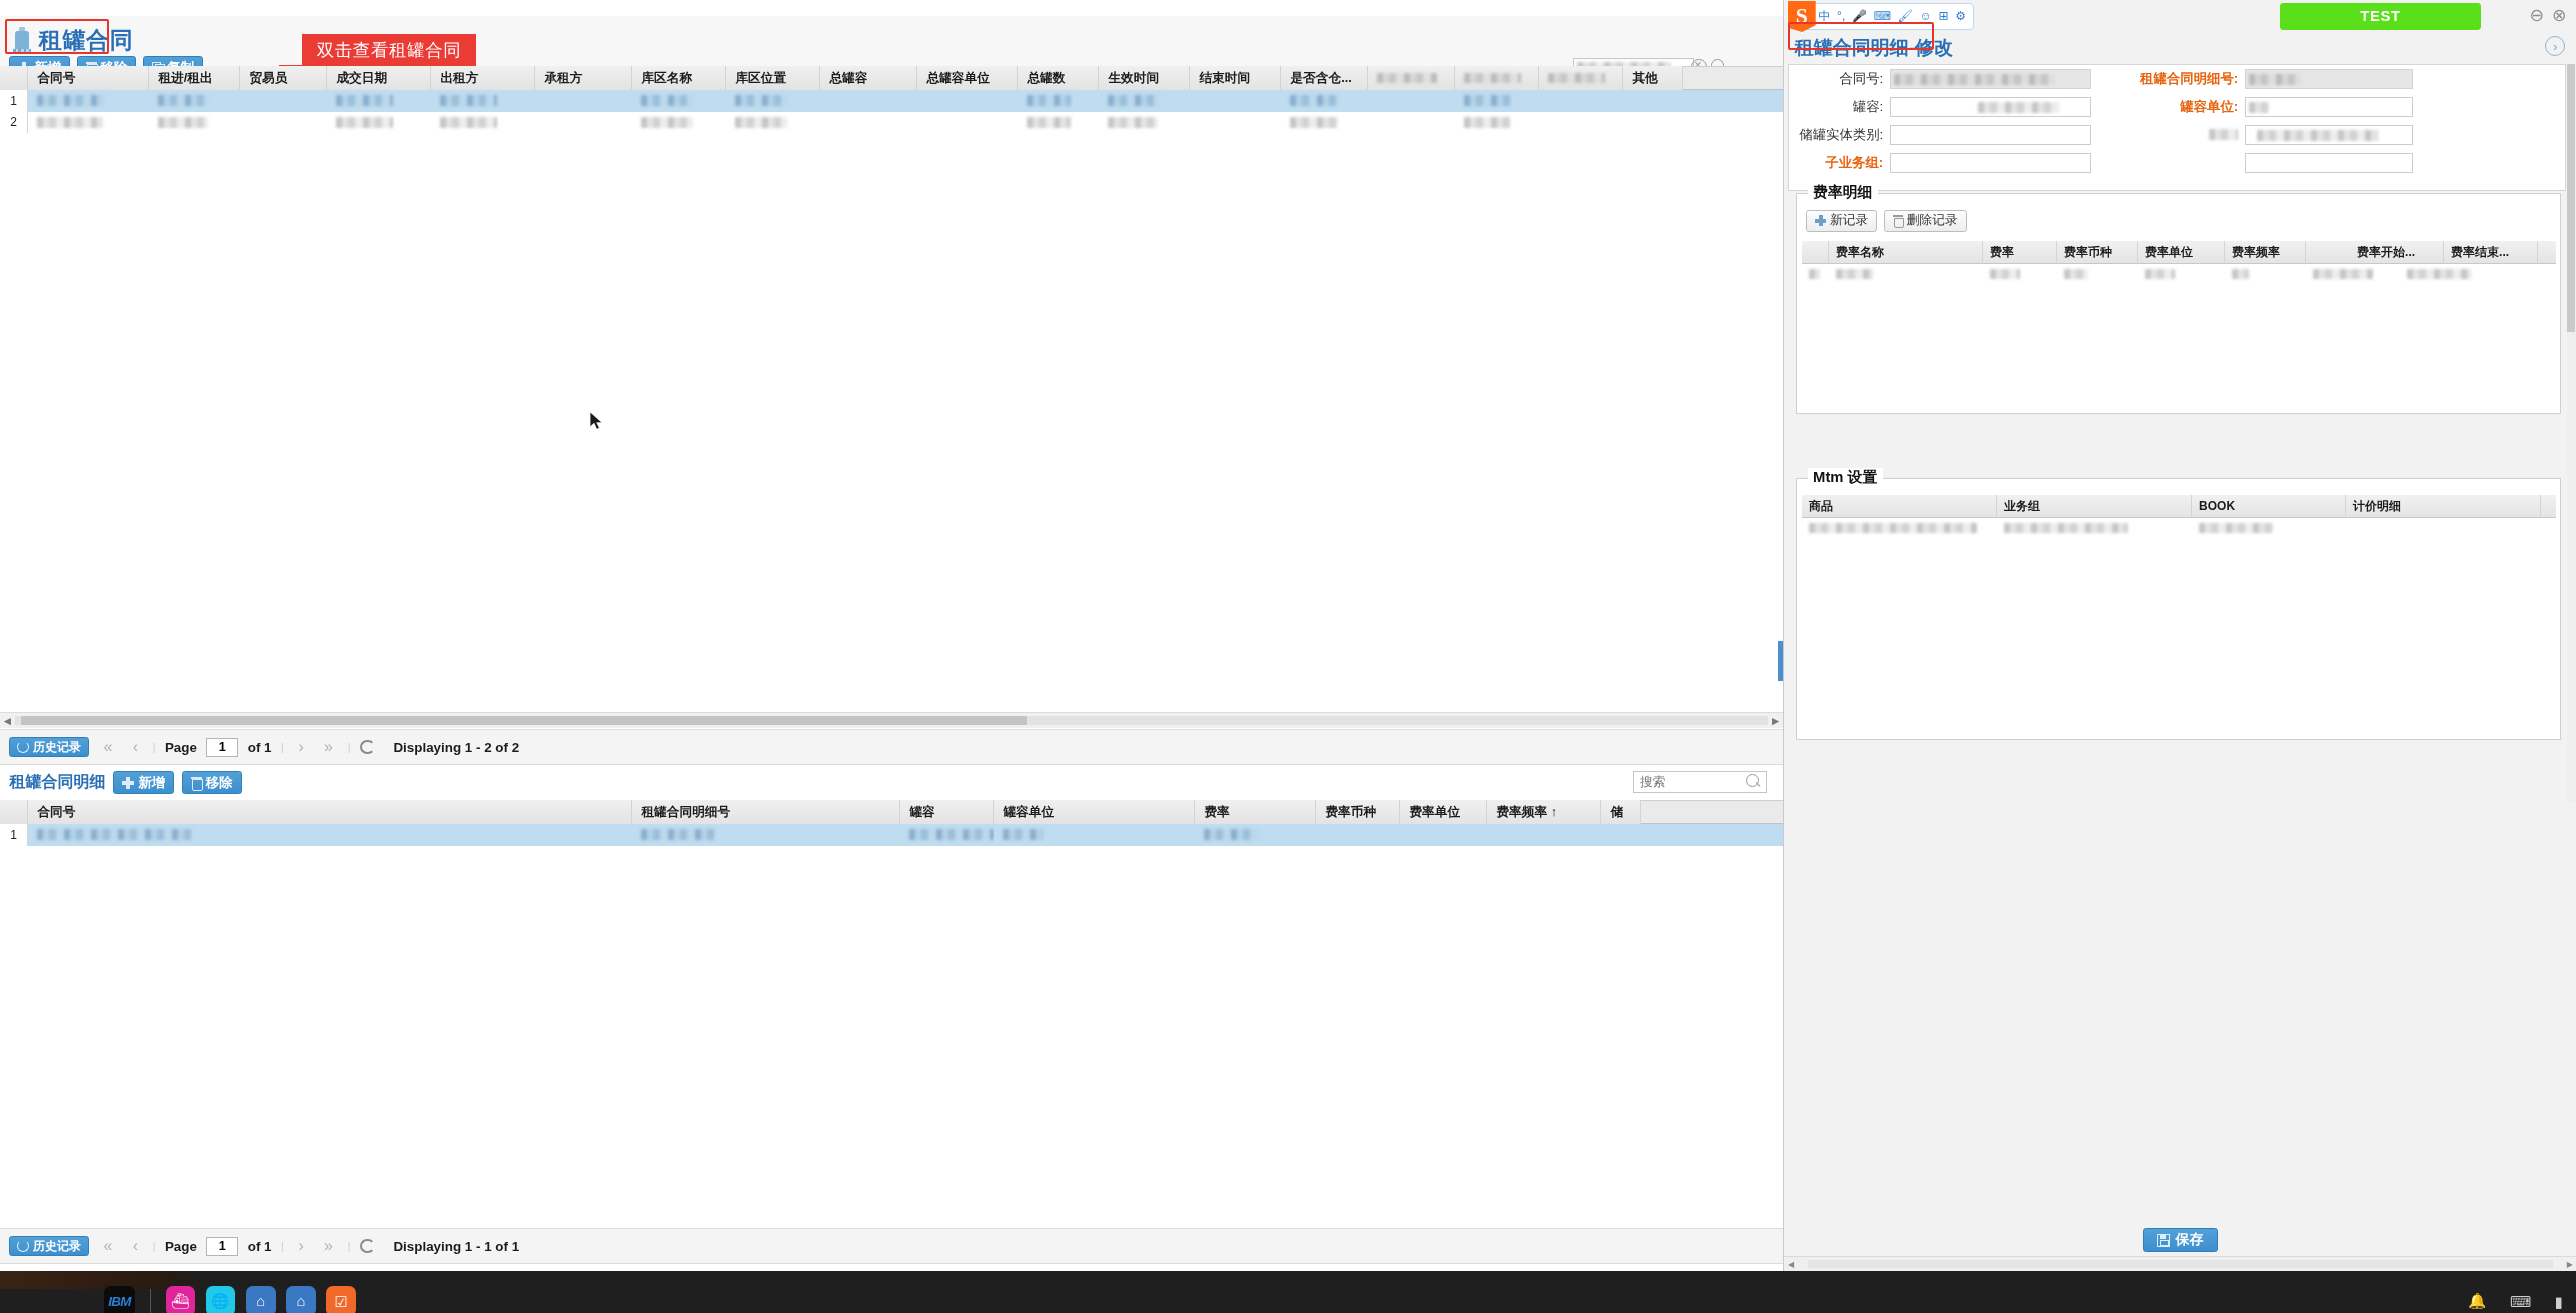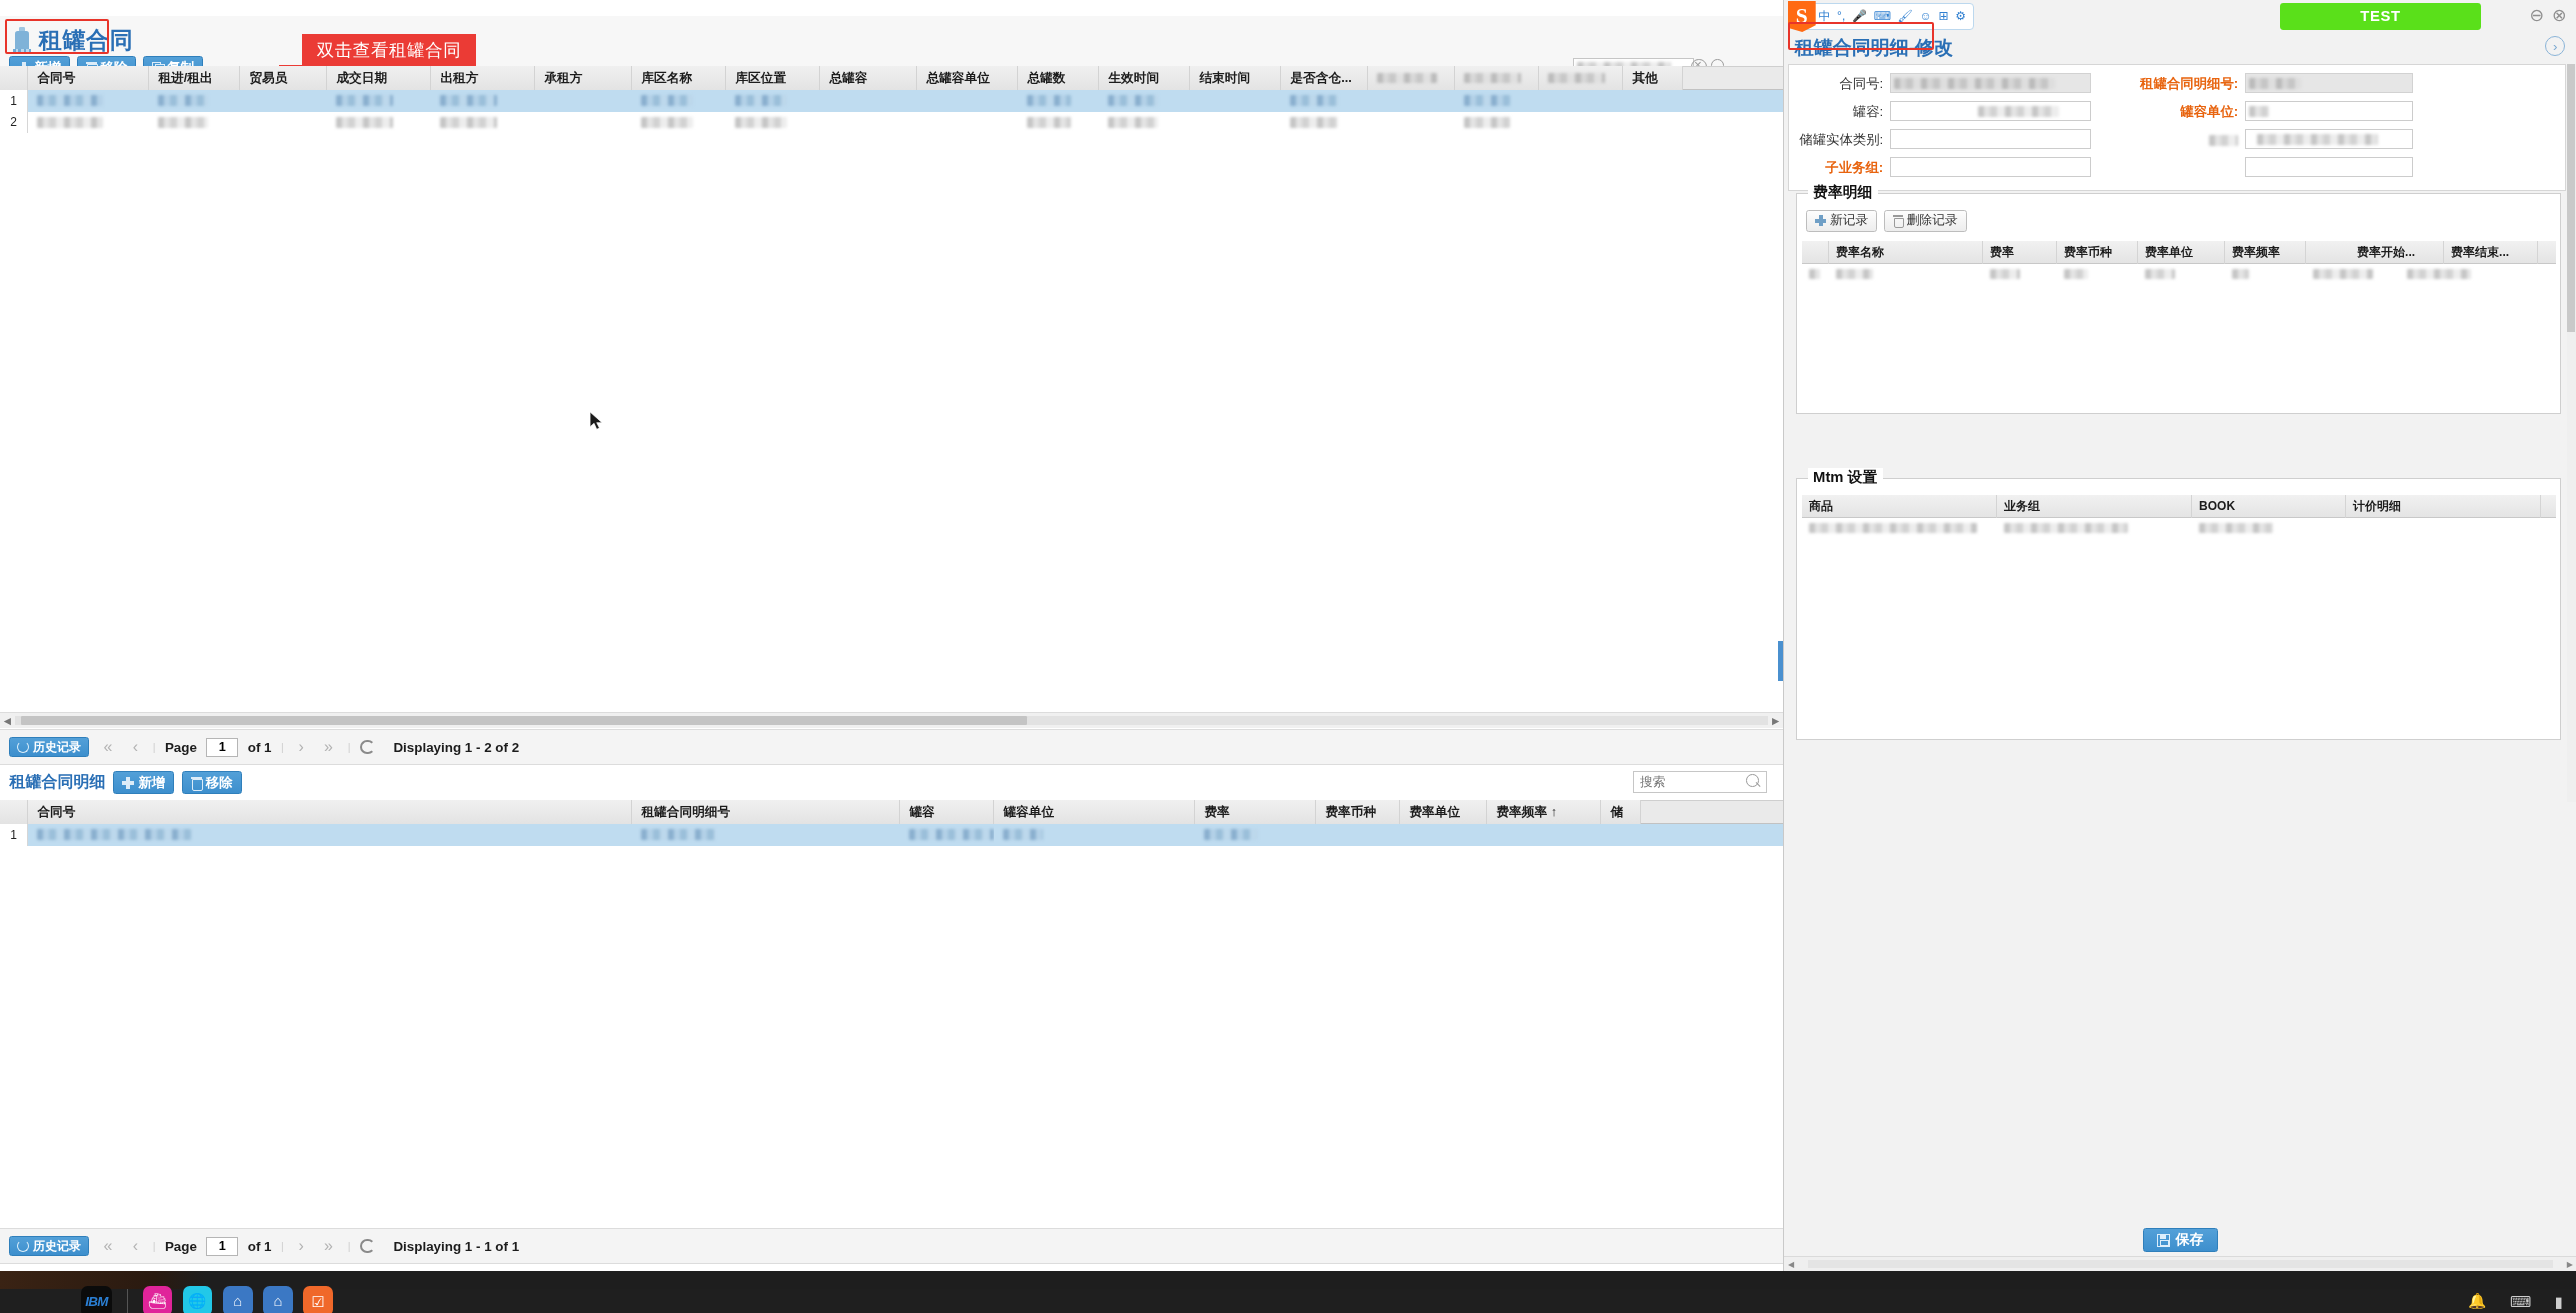--- a/index.html
+++ b/index.html
@@ -255,21 +255,21 @@
   .panel-collapse {
     position:absolute; right:10.7px; top:36px; width:20px; height:20px;
     border:1.3px solid #8ab4d8; border-radius:50%; color:#7aa9d2;
     display:flex; align-items:center; justify-content:center; font-size:13.4px;
   }
 
   .form-card {
     position:absolute; left:4px; top:64px; width:778px; height:127px;
     background:#fff; border:0.7px solid #d6d6d6;
   }
-  .form-row { display:flex; height:28px; align-items:flex-end; }
+  .form-row { display:flex; height:28px; align-items:center; }
   .f-label {
     width:101px; text-align:right; padding-right:6.7px;
     font-size:13.4px; color:#333; white-space:nowrap;
   }
   .f-label.req { color:#e8640f; font-weight:bold; }
   .f-field { flex:1; height:20px; position:relative; }
   .f-field.inputbox { border:0.7px solid #ccc; background:#fff; }
   .f-field.readonly { background:#e6e6e6; border:0.7px solid #d2d2d2; }
   .f-field .blur { position:absolute; top:4px; }
 
@@ -331,21 +331,21 @@
   .split-handle {
     position:absolute; left:1778px; top:641px; width:6.7px; height:40px; background:#4a90cf;
   }
 
   
   .cursor { position:absolute; left:590px; top:412px; width:14.8px; height:20px; }
 
   
   .taskbar {
     position:absolute; left:0; bottom:0; width:2576px; height:24px;
-    background:#1f1f1f; display:flex; align-items:center;
+    background:#1f1f1f; display:flex; align-items:center;padding-left:23px;
   }
   .tb-left { display:flex; align-items:center; gap:10.7px; padding-left:81px; }
   .tb-icon { width:29.5px; height:29.5px; border-radius:6.7px; display:flex; align-items:center;
              justify-content:center; color:#fff; font-size:14.8px; }
   .tb-sep { width:1.3px; height:24px; background:#555; margin:0 4px; }
   .tb-right { position:absolute; right:13.4px; display:flex; align-items:center; gap:23px; color:#cfcfcf; font-size:14.8px; }
 
   .ibm-tile { background:#0b0b0b; border-radius:6.7px; width:31px; height:31px;
               display:flex; align-items:center; justify-content:center;
               color:#2b7fd4; font-weight:bold; font-size:13.4px; font-style:italic;

